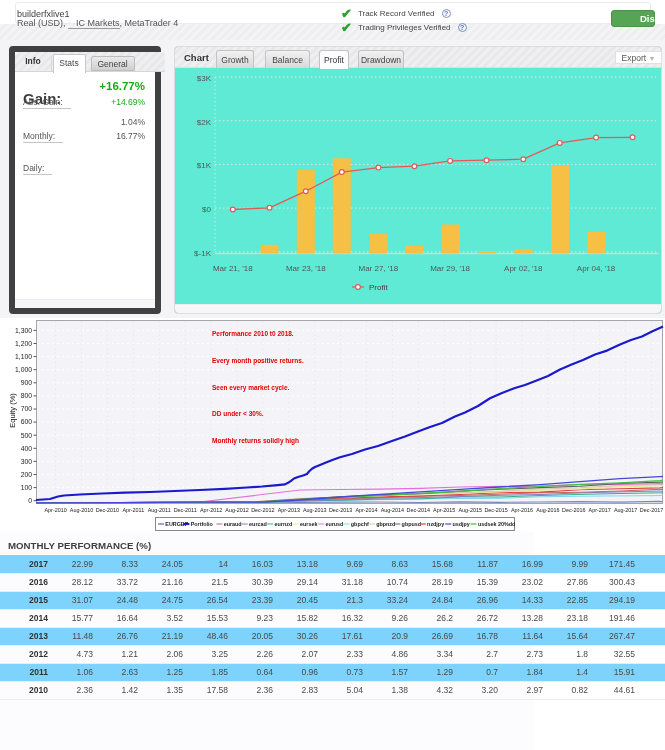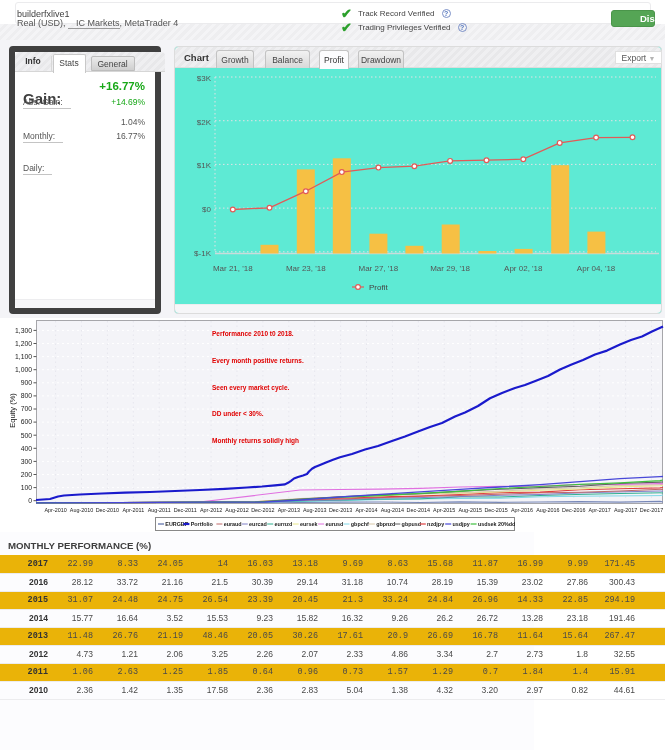--- a/index.html
+++ b/index.html
@@ -39,21 +39,21 @@
 #exportbtn { position:absolute; left:440px; top:4px; width:47px; height:13px; background:#fff; border:1px solid #e0e0e0; font-size:8.5px; color:#555; text-align:center; line-height:12px; }
 #exportbtn .tri { color:#b5b5b5; font-size:7px; }
 
 
 #monthly { position:absolute; left:0; top:532px; width:534px; height:218px; background:#fcfcfe; }
 #mtitle { position:absolute; left:8px; top:8px; font-size:9.7px; font-weight:bold; color:#3e3e3e; }
 #mtable { position:absolute; left:0; top:23px; width:665px; border-collapse:collapse; }
 #mtable th { font-size:8.5px; font-weight:bold; color:#5e83ab; height:15px; text-align:center; border-top:1px solid #ccc; }
 #mtable td { font-size:8.5px; color:#4a4a4a; height:18px; text-align:right; padding-right:8px; }
 #mtable td.yr { font-weight:bold; color:#333; text-align:right; }
-#mtable tr.odd td { background:#eab308;font-family:Liberation Mono, monospace; }
+#mtable tr.odd td { background:#7dd3fc; }
 #mtable tr { border-bottom:1px solid #ececee; }
 #lpanel::after, #cpanel::after { content:""; position:absolute; left:0; bottom:0; width:100%; height:8px; background:#f6f6f8; border-top:1px solid #ededef; border-radius:0 0 4px 4px; }
 </style>
 </head>
 <body>
 <div id="page">
   <div id="tophatch"></div>
   <div id="topcard"></div>
   <div id="topbg"></div>
   <div id="acctname">builderfxlive1</div>

